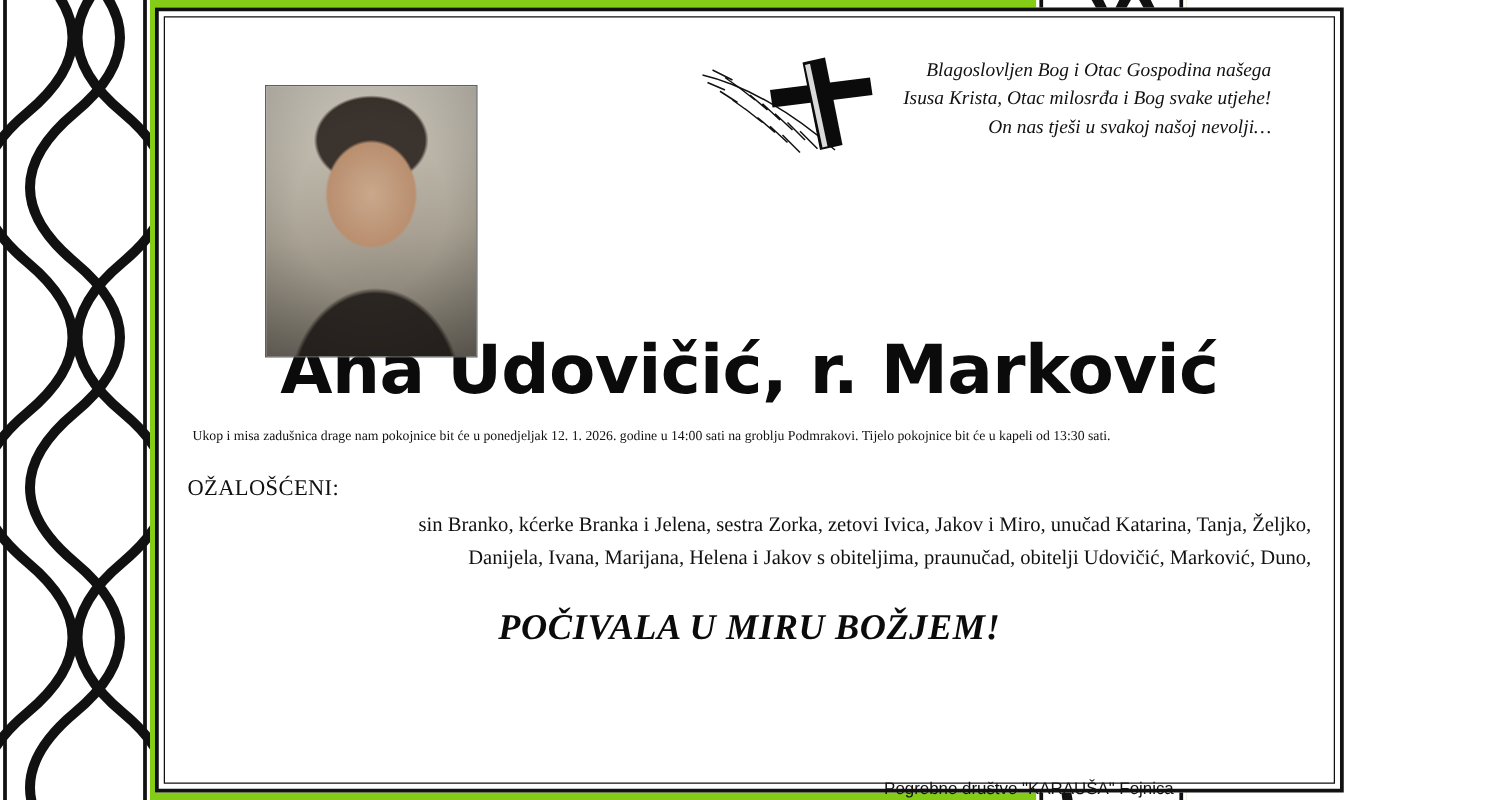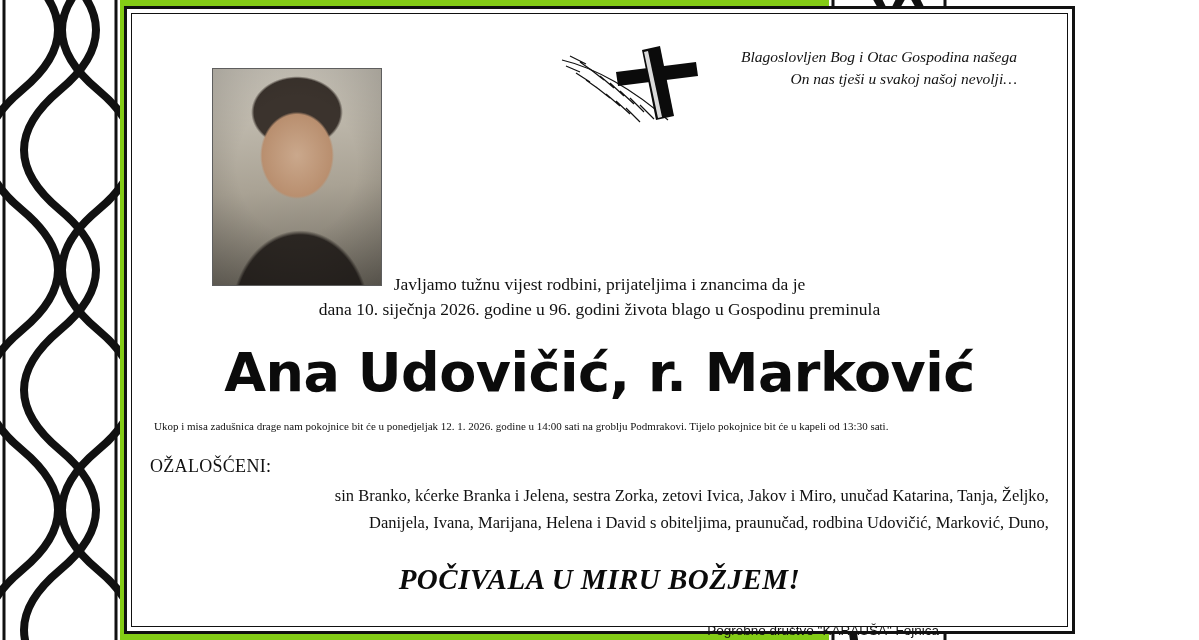--- a/index.html
+++ b/index.html
@@ -241,39 +241,36 @@
                 <polygon points="60,30 140,20 142,34 62,44"></polygon>
               </g>
               <g fill="#ffffff" opacity="0.85">
                 <polygon points="88,10 92,9 106,75 102,76"></polygon>
               </g>
             </svg>
           </div>
 
           <div class="scripture">
             <div>Blagoslovljen Bog i Otac Gospodina našega</div>
+            <div>Isusa Krista, Otac milosrđa i Bog svake utjehe!</div>
             <div>On nas tješi u svakoj našoj nevolji…</div>
           </div>
 
         </div>
       </div>
 
-      <div class="announce">
-        <div>Javljamo tužnu vijest rodbini, prijateljima i znancima da je</div>
-        <div>dana 10. siječnja 2026. godine u 96. godini života blago u Gospodinu preminula</div>
-      </div>
 
       <div class="name">Ana Udovičić, r. Marković</div>
 
       <div class="funeral">Ukop i misa zadušnica drage nam pokojnice bit će u ponedjeljak 12. 1. 2026. godine u 14:00 sati na groblju Podmrakovi. Tijelo pokojnice bit će u kapeli od 13:30 sati.</div>
 
       <div class="mourners-title">OŽALOŠĆENI:</div>
       <div class="mourners-body">
         <div>sin Branko, kćerke Branka i Jelena, sestra Zorka, zetovi Ivica, Jakov i Miro, unučad Katarina, Tanja, Željko,</div>
-        <div>Danijela, Ivana, Marijana, Helena i David s obiteljima, praunučad, rodbina Udovičić, Marković, Duno,</div>
+        <div>Danijela, Ivana, Marijana, Helena i Jakov s obiteljima, praunučad, obitelji Udovičić, Marković, Duno,</div>
       </div>
 
       <div class="rest">POČIVALA U MIRU BOŽJEM!</div>
 
     </div>
   </div>
 
   <div class="footer">Pogrebno društvo "KARAUŠA" Fojnica</div>
 
 </div>

